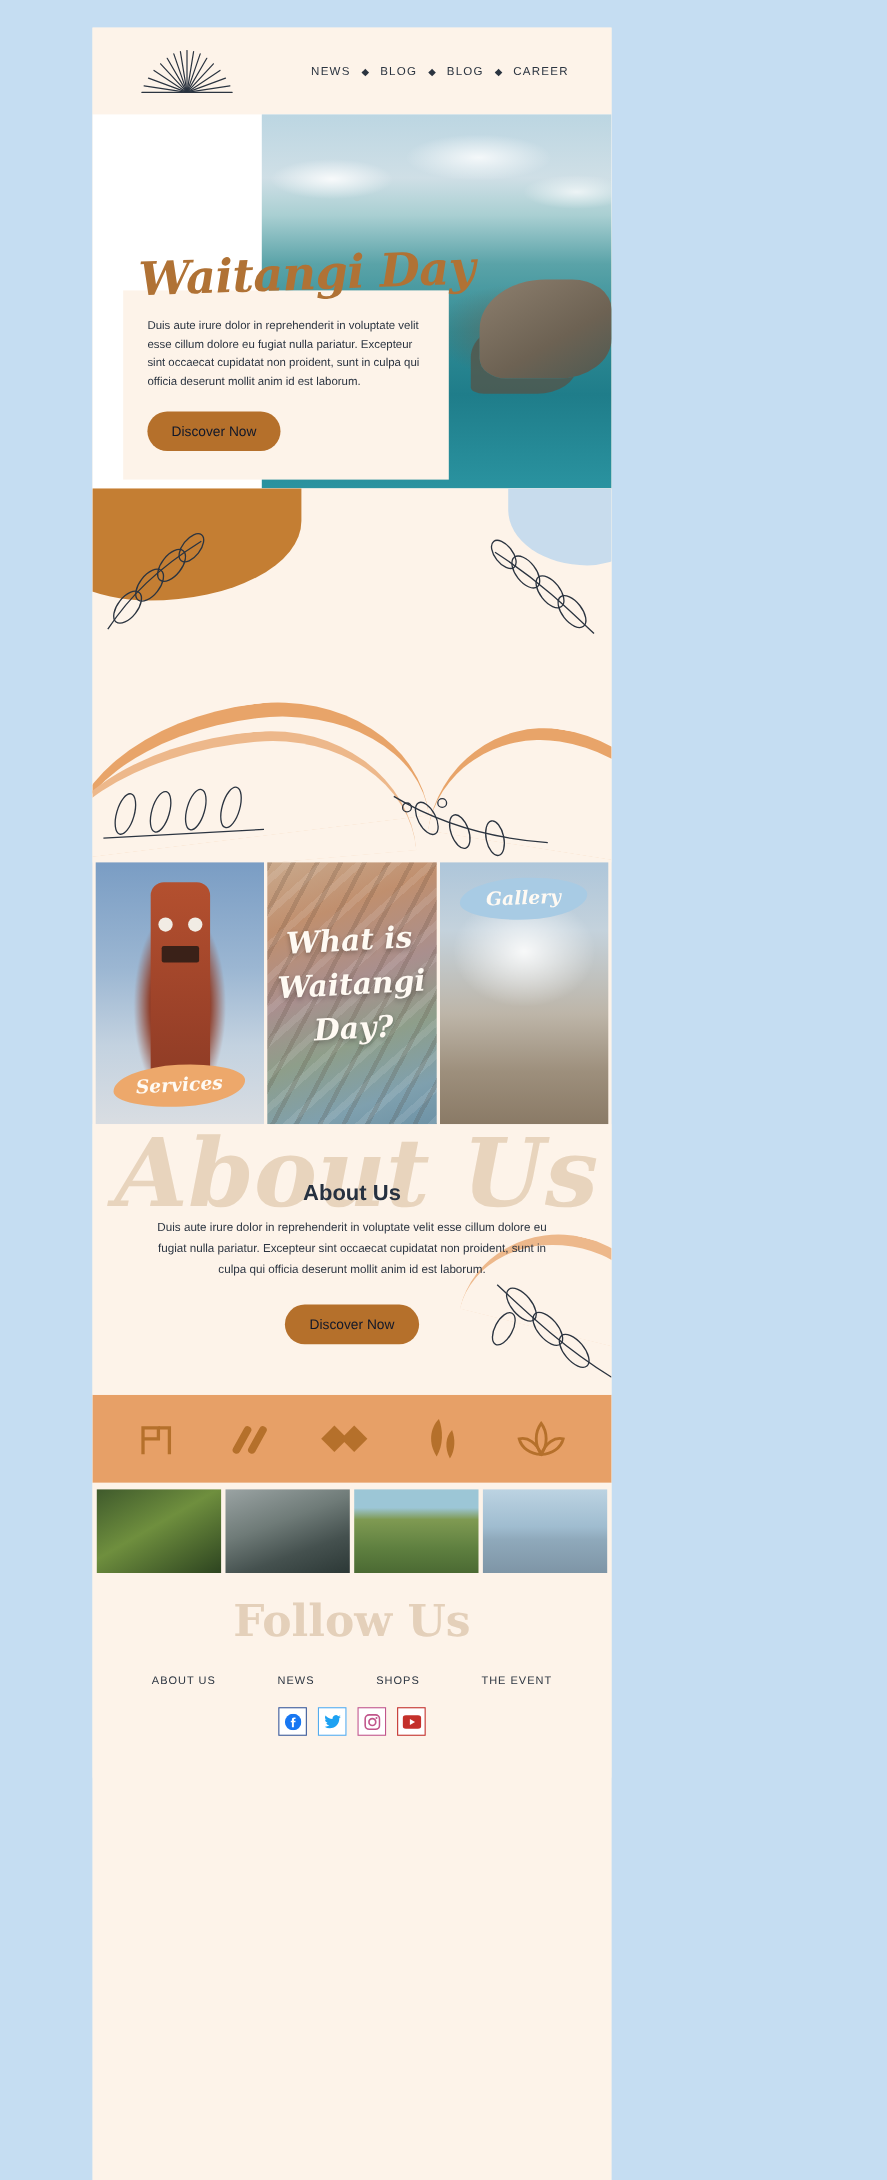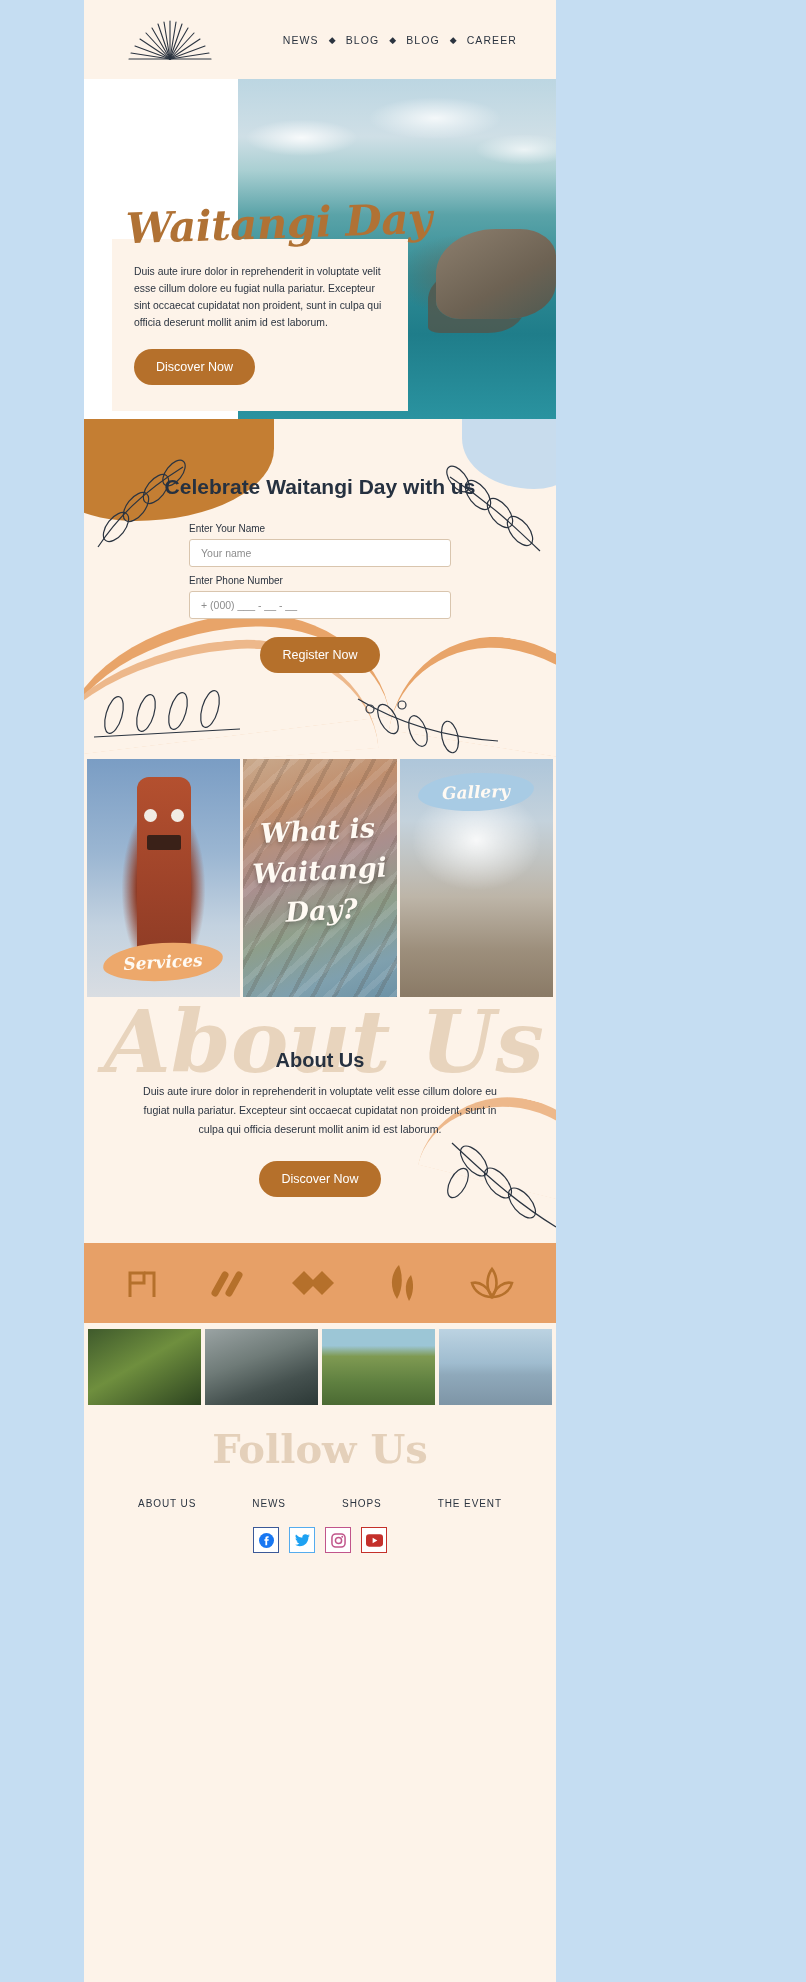--- a/index.html
+++ b/index.html
@@ -2,21 +2,21 @@
 <html><head>
 <meta charset="utf-8">
 <style>
   * { margin:0; padding:0; box-sizing:border-box; }
   html,body { width:806px; height:1982px; }
   body {
     background:#c5ddf2;
     font-family:"Liberation Sans", sans-serif;
     overflow:hidden;
   }
-  .page { position:relative; width:806px; height:1912px; }
+  .page { position:relative; width:806px; height:1912px;margin-top:25px; }
   .canvas {
     position:absolute; left:84px; top:0; width:472px; height:1982px;
     background:#fdf3e9; overflow:hidden;
   }
 
   
   .header {
     height:79px; background:#fdf3e9;
     display:flex; align-items:center; padding:0 22px;
   }
@@ -55,21 +55,21 @@
   }
   .hero-title {
     position:absolute; left:42px; top:120px; z-index:4;
     font-family:"DejaVu Serif", serif; font-style:italic; font-weight:bold;
     font-size:42px; color:#b07235; letter-spacing:-0.5px; white-space:nowrap;
     transform:rotate(-2deg);
   }
   .hero-text { font-size:10.4px; line-height:17px; color:#2b3440; }
   .btn {
     display:inline-block; border:none; cursor:pointer;
-    background:#b5702b; color:#ffffff; border-radius:26px;
+    background:#b5702b; color:#0f172a; border-radius:26px;
     font-size:12.5px; padding:11px 22px; font-family:"Liberation Sans", sans-serif;
   }
   .hero-btn { margin-top:18px; }
 
   
   .formband { position:relative; height:340px; background:#fdf3e9; overflow:hidden; }
   .fb-deco { position:absolute; inset:0; }
   .fb-blob-tl {
     position:absolute; left:-40px; top:-18px; width:230px; height:120px;
     background:#c47e33; border-radius:0 0 70% 46%;
@@ -313,34 +313,20 @@
             <path d="M6 20 C46 44 90 58 146 62"></path>
             <ellipse cx="36" cy="40" rx="8" ry="16" transform="rotate(-28 36 40)"></ellipse>
             <ellipse cx="66" cy="52" rx="8" ry="16" transform="rotate(-20 66 52)"></ellipse>
             <ellipse cx="98" cy="58" rx="8" ry="16" transform="rotate(-12 98 58)"></ellipse>
             <circle cx="18" cy="30" r="4"></circle>
               <circle cx="50" cy="26" r="4"></circle>
           </g>
         </svg>
       </div>
 
-      <div class="form-inner">
-        <div class="form-title">Celebrate Waitangi Day with us</div>
-        <div class="field">
-          <div class="field-label">Enter Your Name</div>
-          <input class="field-input" type="text" placeholder="Your name" style="">
-        </div>
-        <div class="field">
-          <div class="field-label">Enter Phone Number</div>
-          <input class="field-input" type="text" placeholder="+ (000) ___ - __ - __" style="">
-        </div>
-        <div class="form-btn-wrap">
-          <button class="btn">Register Now</button>
-        </div>
-      </div>
     </div>
 
     <div class="cards">
       <div class="card card1">
         <div class="tiki"></div>
         <div class="badge badge-services">Services</div>
       </div>
       <div class="card card2">
         <div class="card2-title">What is Waitangi Day?</div>
       </div>

